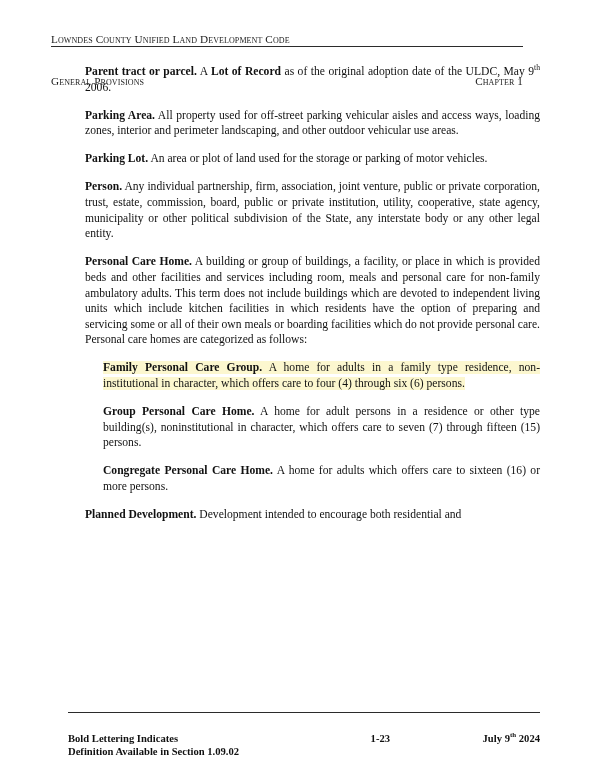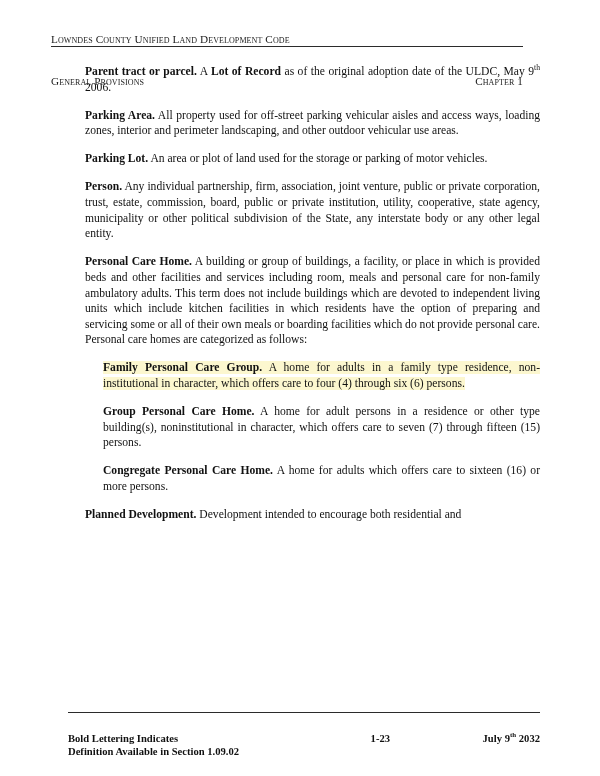--- a/index.html
+++ b/index.html
@@ -165,21 +165,21 @@
     <p class="para">
       <span class="term">Planned Development.</span><span>  Development intended to encourage both residential and</span>
     </p>
 
   </div>
 
   <div class="footer">
     <div class="footer-row">
       <span class="f-left">Bold Lettering Indicates</span>
       <span class="f-center">1-23</span>
-      <span class="f-right"><span>July 9</span><sup>th</sup><span> 2032</span></span>
+      <span class="f-right"><span>July 9</span><sup>th</sup><span> 2024</span></span>
     </div>
     <div class="footer-row">
       <span class="f-left">Definition Available in Section 1.09.02</span>
       <span class="f-center"></span>
     </div>
   </div>
 
 </div>
 
 </body></html>

